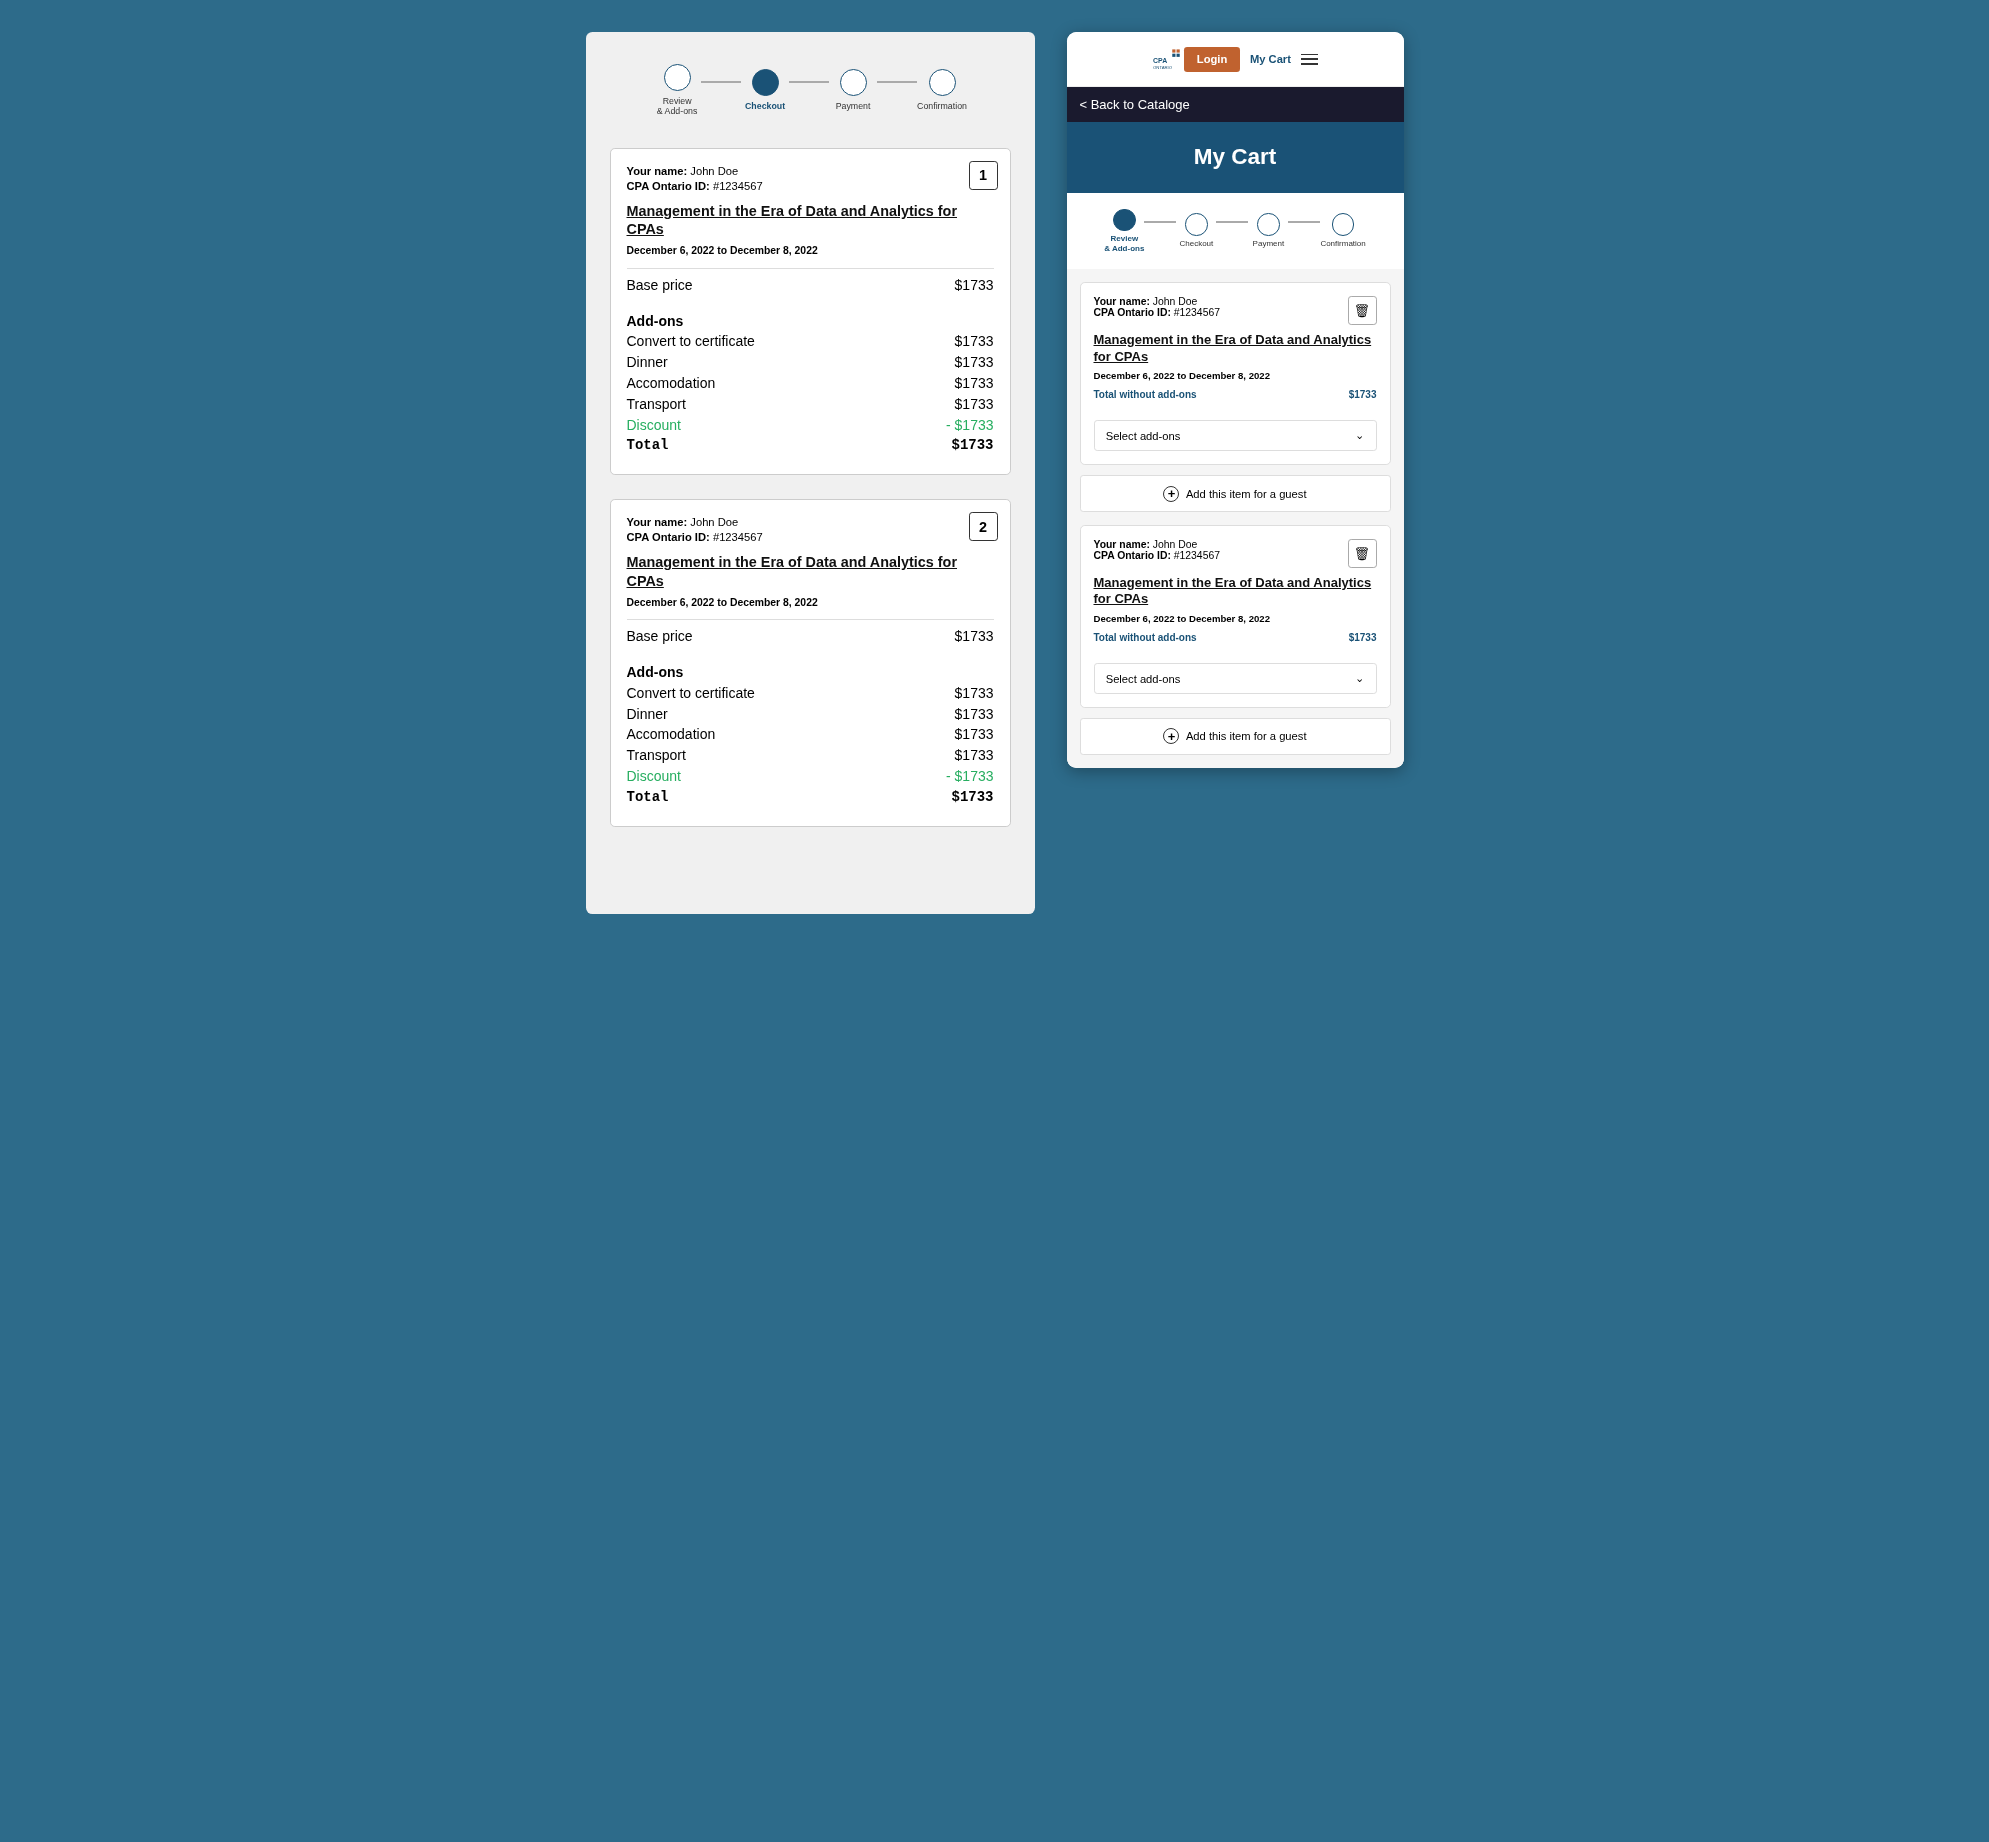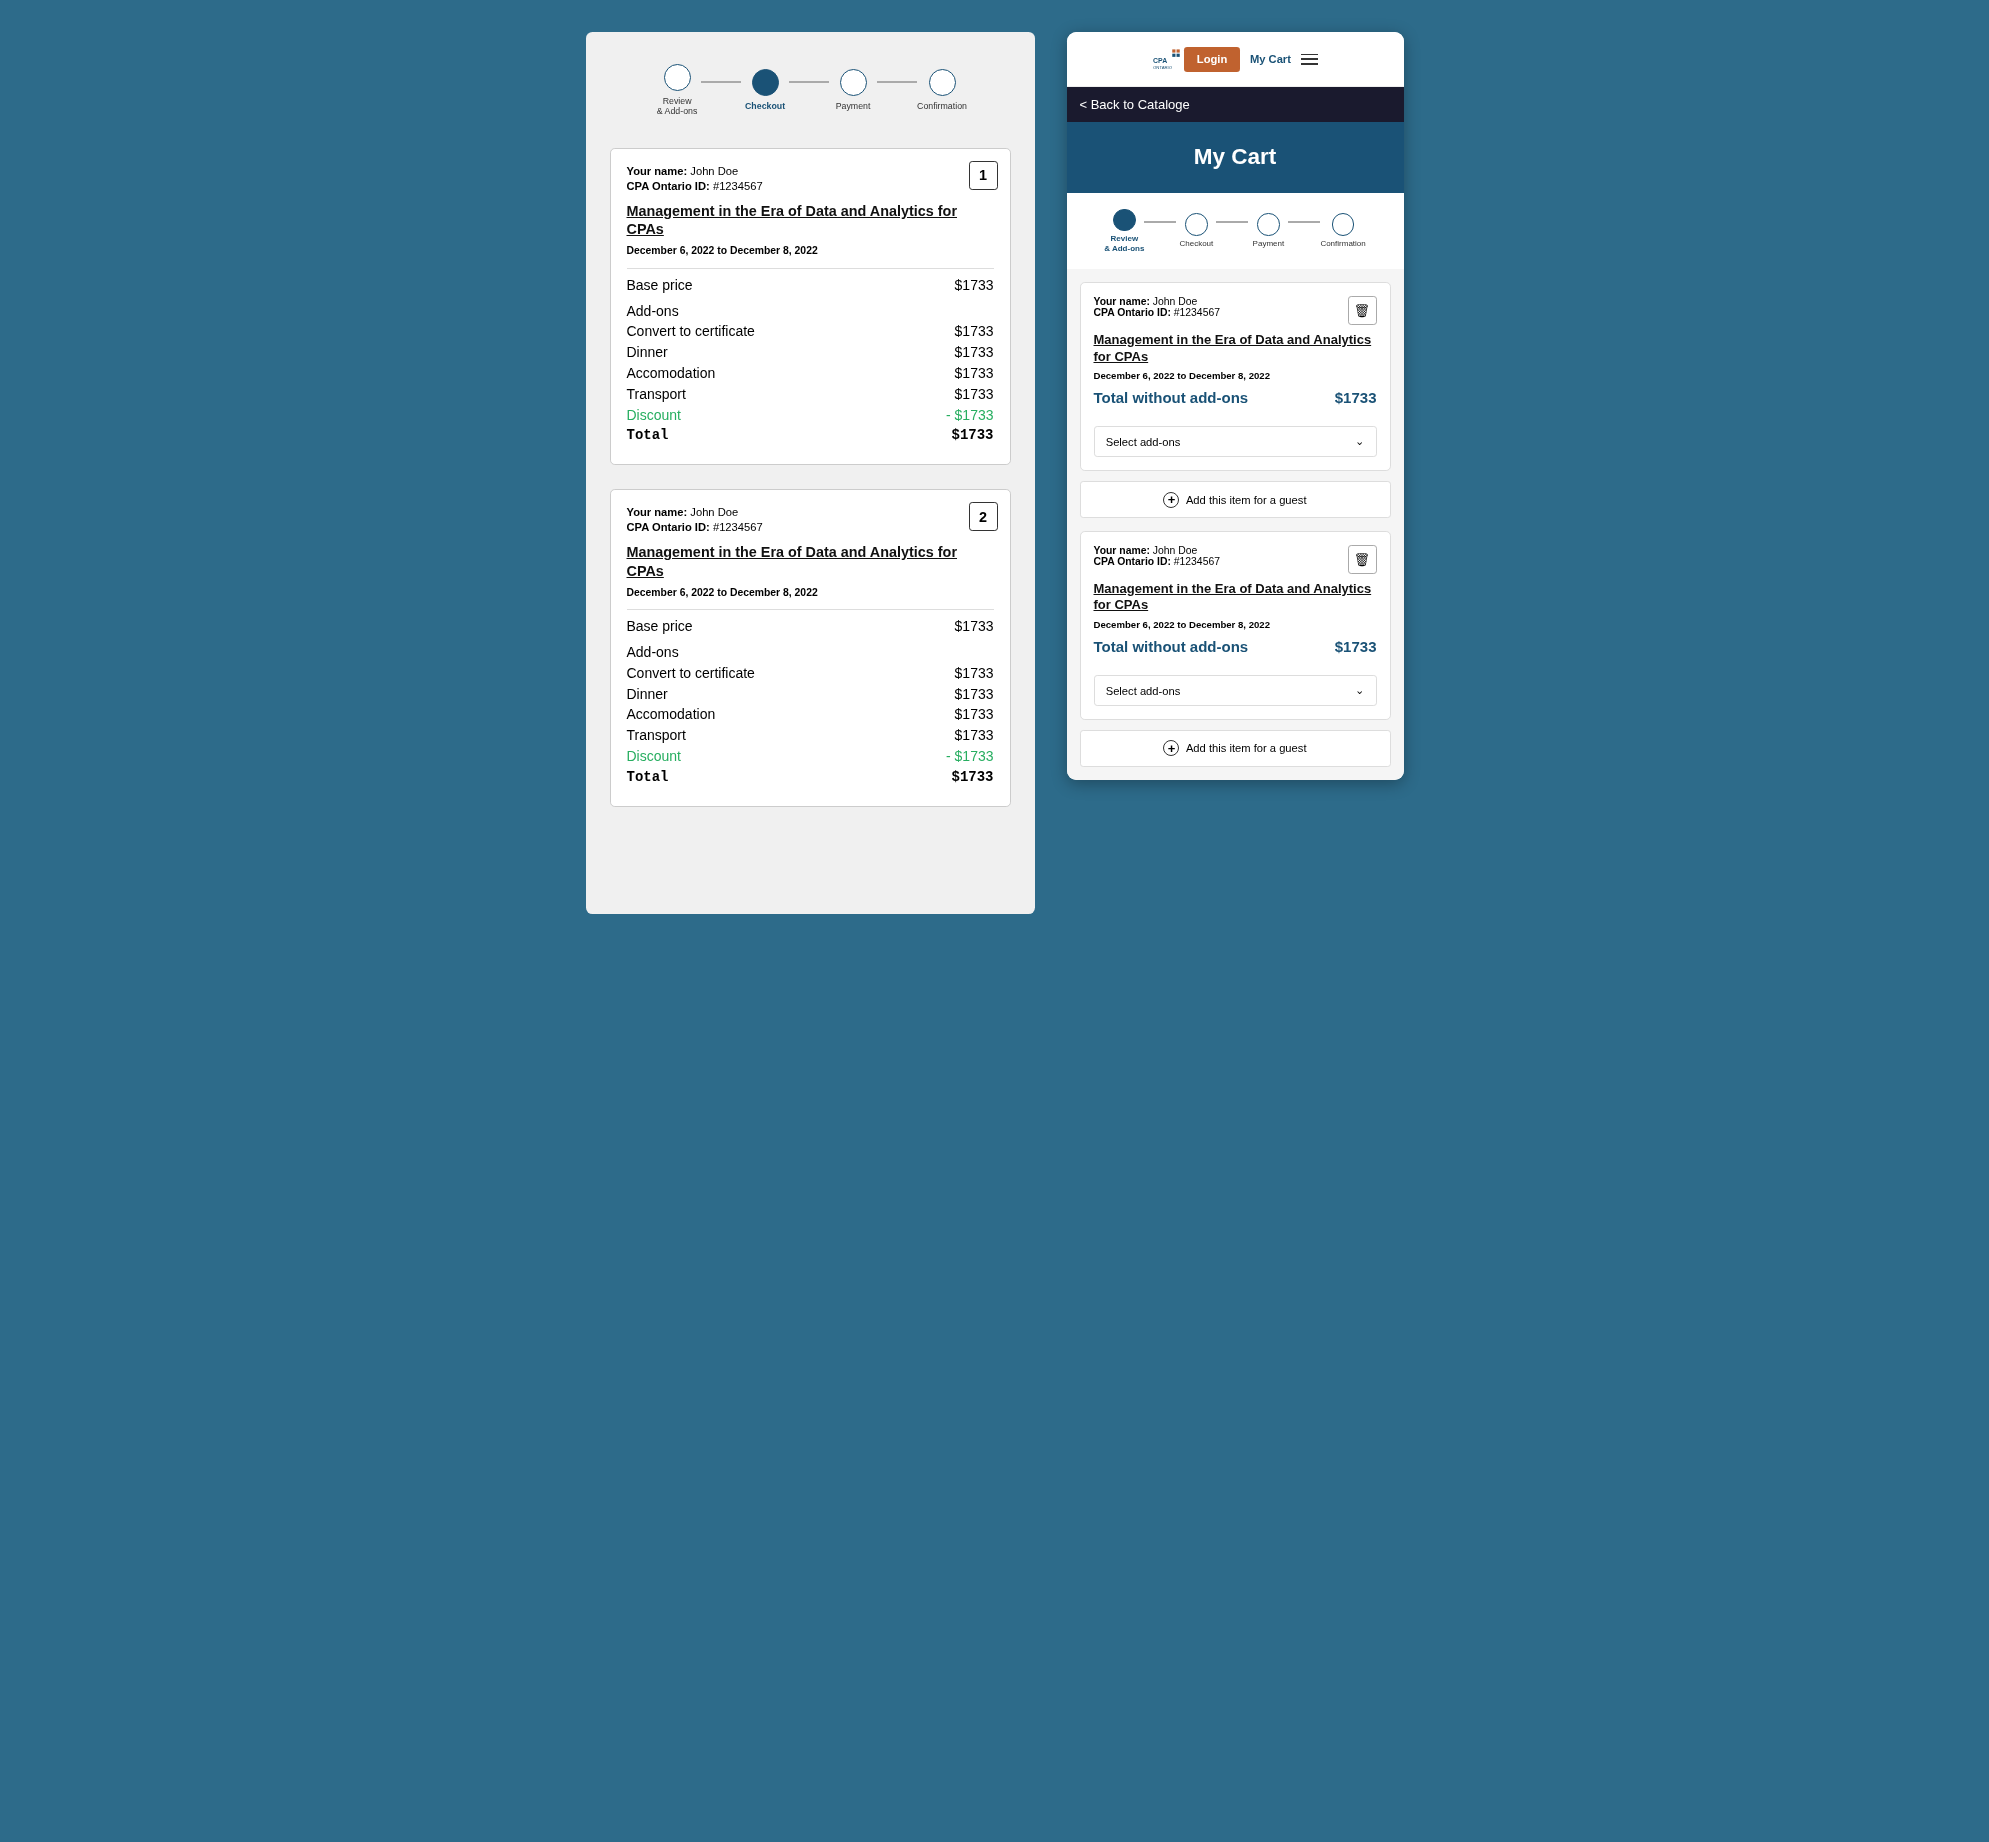--- a/index.html
+++ b/index.html
@@ -118,22 +118,22 @@
       border-top: 0.8px solid #ddd;
       padding-top: 8px;
     }
     .price-row {
       display: flex;
       justify-content: space-between;
       font-size: 14px;
       margin-bottom: 4.8px;
     }
     .price-row.section-header {
-      font-weight: normal;
-      margin-top: 10px;
+      font-weight: bold;
+      margin-top: 20px;
     }
     .price-row.discount {
       color: #27ae60;
     }
     .price-row.total {
       font-weight: bold;
       font-family: Liberation Mono, monospace;
     }
     .price-row .neg {
       color: #27ae60;
@@ -314,21 +314,21 @@
       line-height: 1.3;
     }
     .m-card-date {
       font-size: 9.6px;
       font-weight: bold;
       margin-bottom: 8px;
     }
     .m-price-row {
       display: flex;
       justify-content: space-between;
-      font-size: 15px;
+      font-size: 10px;
       margin-bottom: 4.8px;
     }
     .m-price-row .green {
       color: #1a5276;
       font-weight: bold;
     }
     .m-price-row .green-val {
       color: #1a5276;
       font-weight: bold;
     }

